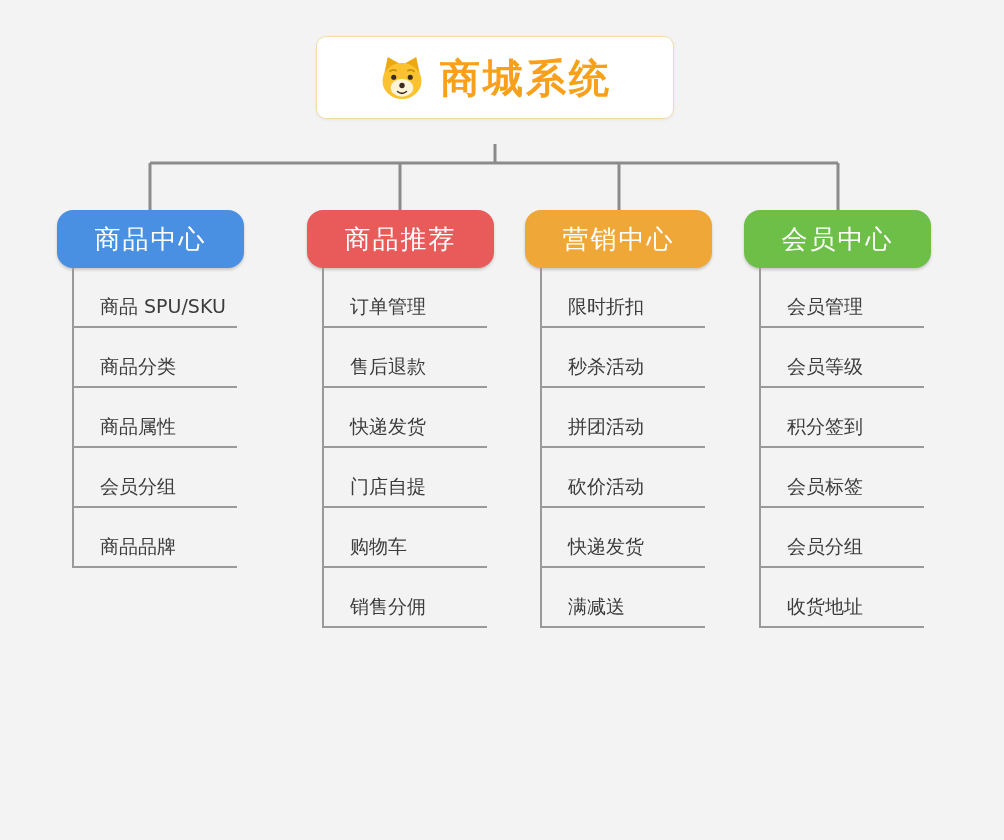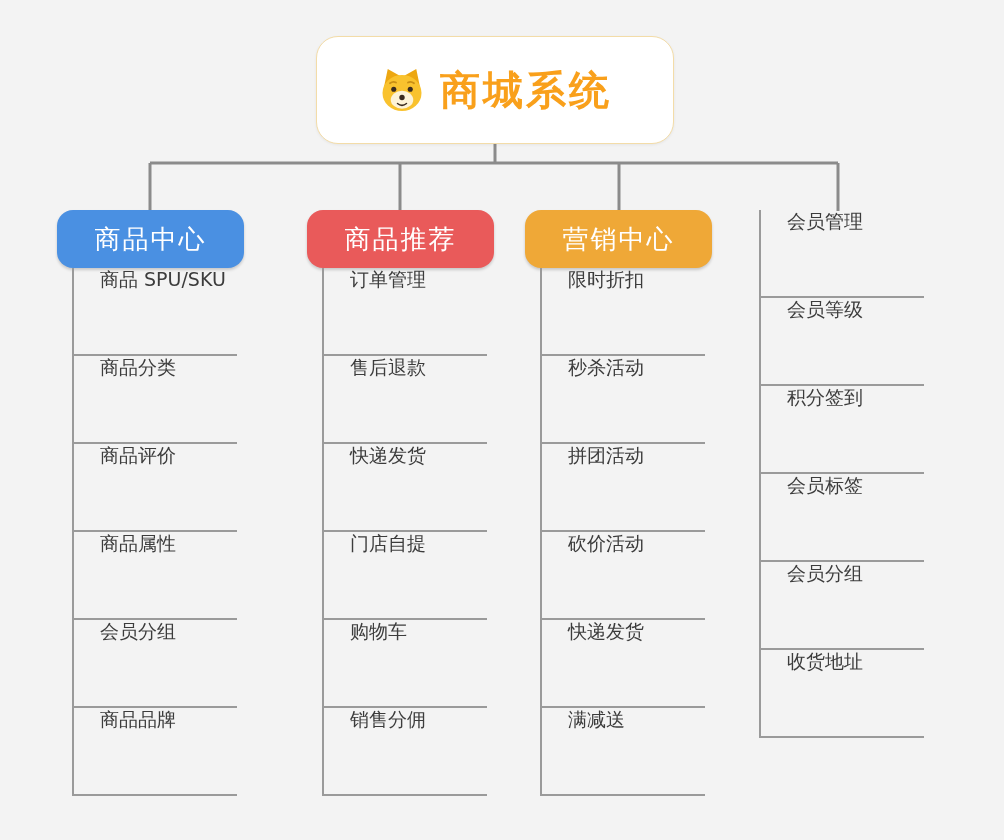--- a/index.html
+++ b/index.html
@@ -11,24 +11,24 @@
     position:relative;
     width:1004px;height:840px;
     background:#f3f3f3;
     overflow:hidden;
   }
   
   .connectors{position:absolute;left:0;top:0;width:1004px;height:840px;}
 
   
   .root-node{
-    position:absolute;left:316px;top:36px;width:358px;height:108px;
+    position:absolute;left:316px;top:36px;width:358px;height:83px;
     background:#ffffff;
     border:1px solid #f3dca8;
-    border-radius:22px;
+    border-radius:10px;
     display:flex;align-items:center;justify-content:center;
     gap:14px;
     box-shadow:0 1px 3px rgba(0,0,0,.06);
     box-sizing:border-box;
   }
   .root-title{
     font-size:40px;font-weight:bold;color:#f9a01b;letter-spacing:3px;
     line-height:1;
   }
   .dog-icon{width:48px;height:48px;display:inline-flex;}
@@ -41,23 +41,23 @@
     color:#ffffff;font-size:26px;letter-spacing:2px;
     box-shadow:0 2px 3px rgba(0,0,0,.18);
     cursor:default;
   }
   .items{
     margin-left:15px;width:165px;
     border-left:2px solid #9a9a9a;
     box-sizing:border-box;
   }
   .leaf{
-    height:88px;
+    height:60px;
     border-bottom:2px solid #9a9a9a;
-    display:flex;
+    display:flex;align-items:flex-end;
     padding:0 0 8px 26px;
     box-sizing:border-box;
   }
   .leaf span{
     font-size:19px;color:#3c3c3c;line-height:1.2;white-space:nowrap;
   }
 </style>
 </head>
 <body>
 
@@ -95,23 +95,20 @@
   <div class="column" style="left:57px">
     <div class="branch-header" style="background-color: rgb(74, 144, 226);">
       <span>商品中心</span>
     </div>
     <div class="items">
       <div class="leaf">
           <span>商品 SPU/SKU</span>
         </div>
       <div class="leaf">
           <span>商品分类</span>
-        </div>
-      <div class="leaf">
-          <span>商品评价</span>
         </div>
       <div class="leaf">
           <span>商品属性</span>
         </div>
       <div class="leaf">
           <span>会员分组</span>
         </div>
       <div class="leaf">
           <span>商品品牌</span>
         </div>
@@ -164,20 +161,23 @@
       <div class="leaf">
           <span>快递发货</span>
         </div>
       <div class="leaf">
           <span>满减送</span>
         </div>
     </div>
   </div>
 
   <div class="column" style="left:744px">
+    <div class="branch-header" style="background-color: rgb(109, 191, 72);">
+      <span>会员中心</span>
+    </div>
     <div class="items">
       <div class="leaf">
           <span>会员管理</span>
         </div>
       <div class="leaf">
           <span>会员等级</span>
         </div>
       <div class="leaf">
           <span>积分签到</span>
         </div>

